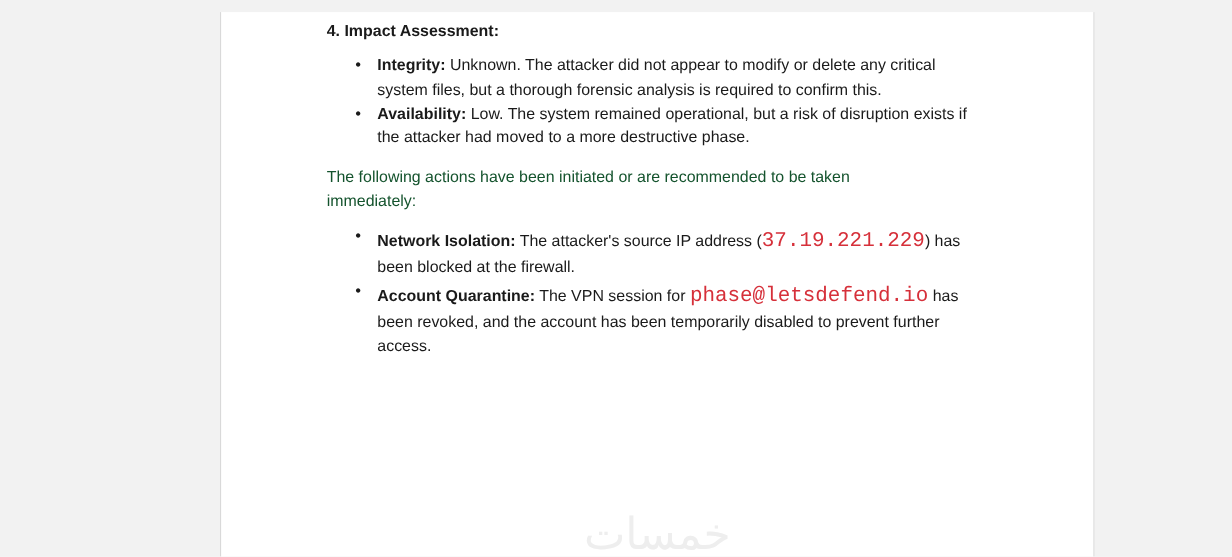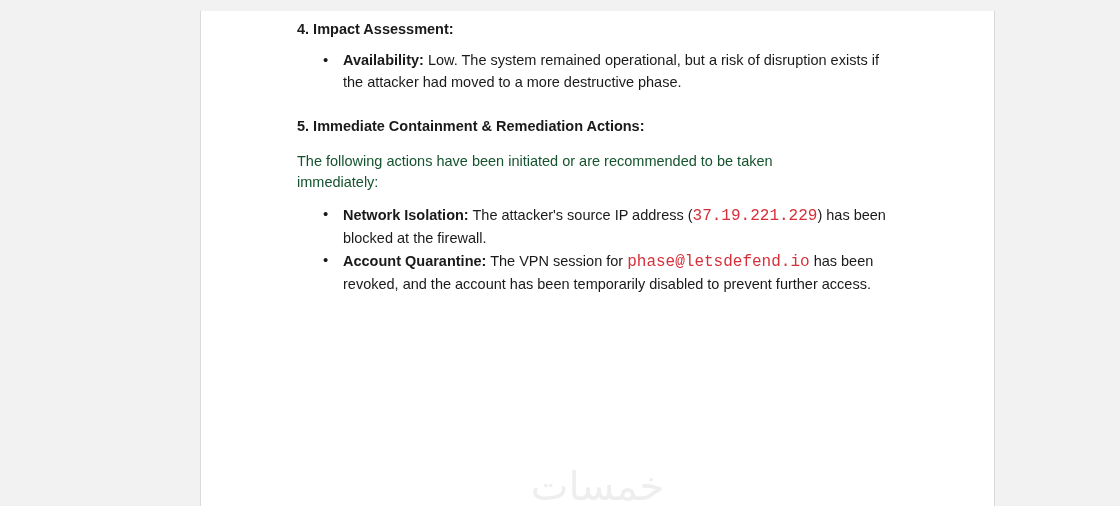--- a/index.html
+++ b/index.html
@@ -71,21 +71,21 @@
   }
   .para {
     font-size: 14.5px;
     line-height: 1.50;
     color: #14532d;
     margin: 14px 0 0 0;
     width: 540px;
   }
   .mono {
     font-family: "Liberation Mono", monospace;
-    font-size: 16px;
+    font-size: 19px;
     color: #d6303a;
   }
   .watermark {
     position: absolute;
     left: 0;
     right: 0;
     bottom: 8px;
     text-align: center;
     font-size: 40px;
     color: #eeeeee;
@@ -118,25 +118,27 @@
   <div class="gutter-left"></div>
   <div class="gutter-right"></div>
 
   <div class="page">
     <div class="content">
 
       <p class="heading">4. Impact Assessment:</p>
 
       <ul class="bullets">
         <li>
+          <span class="lbl">Integrity:</span><span> Unknown. The attacker did not appear to modify or delete any critical system files, but a thorough forensic analysis is required to confirm this.</span>
+        </li>
+        <li>
           <span class="lbl">Availability:</span><span> Low. The system remained operational, but a risk of disruption exists if the attacker had moved to a more destructive phase.</span>
         </li>
       </ul>
 
-      <p class="heading second">5. Immediate Containment &amp; Remediation Actions:</p>
 
       <p class="para">The following actions have been initiated or are recommended to be taken immediately:</p>
 
       <ul class="bullets">
         <li>
           <span class="lbl">Network Isolation:</span><span> The attacker's source IP address (</span><span class="mono">37.19.221.229</span><span>) has been blocked at the firewall.</span>
         </li>
         <li>
           <span class="lbl">Account Quarantine:</span><span> The VPN session for </span><span class="mono">phase@letsdefend.io</span><span> has been revoked, and the account has been temporarily disabled to prevent further access.</span>
         </li>

